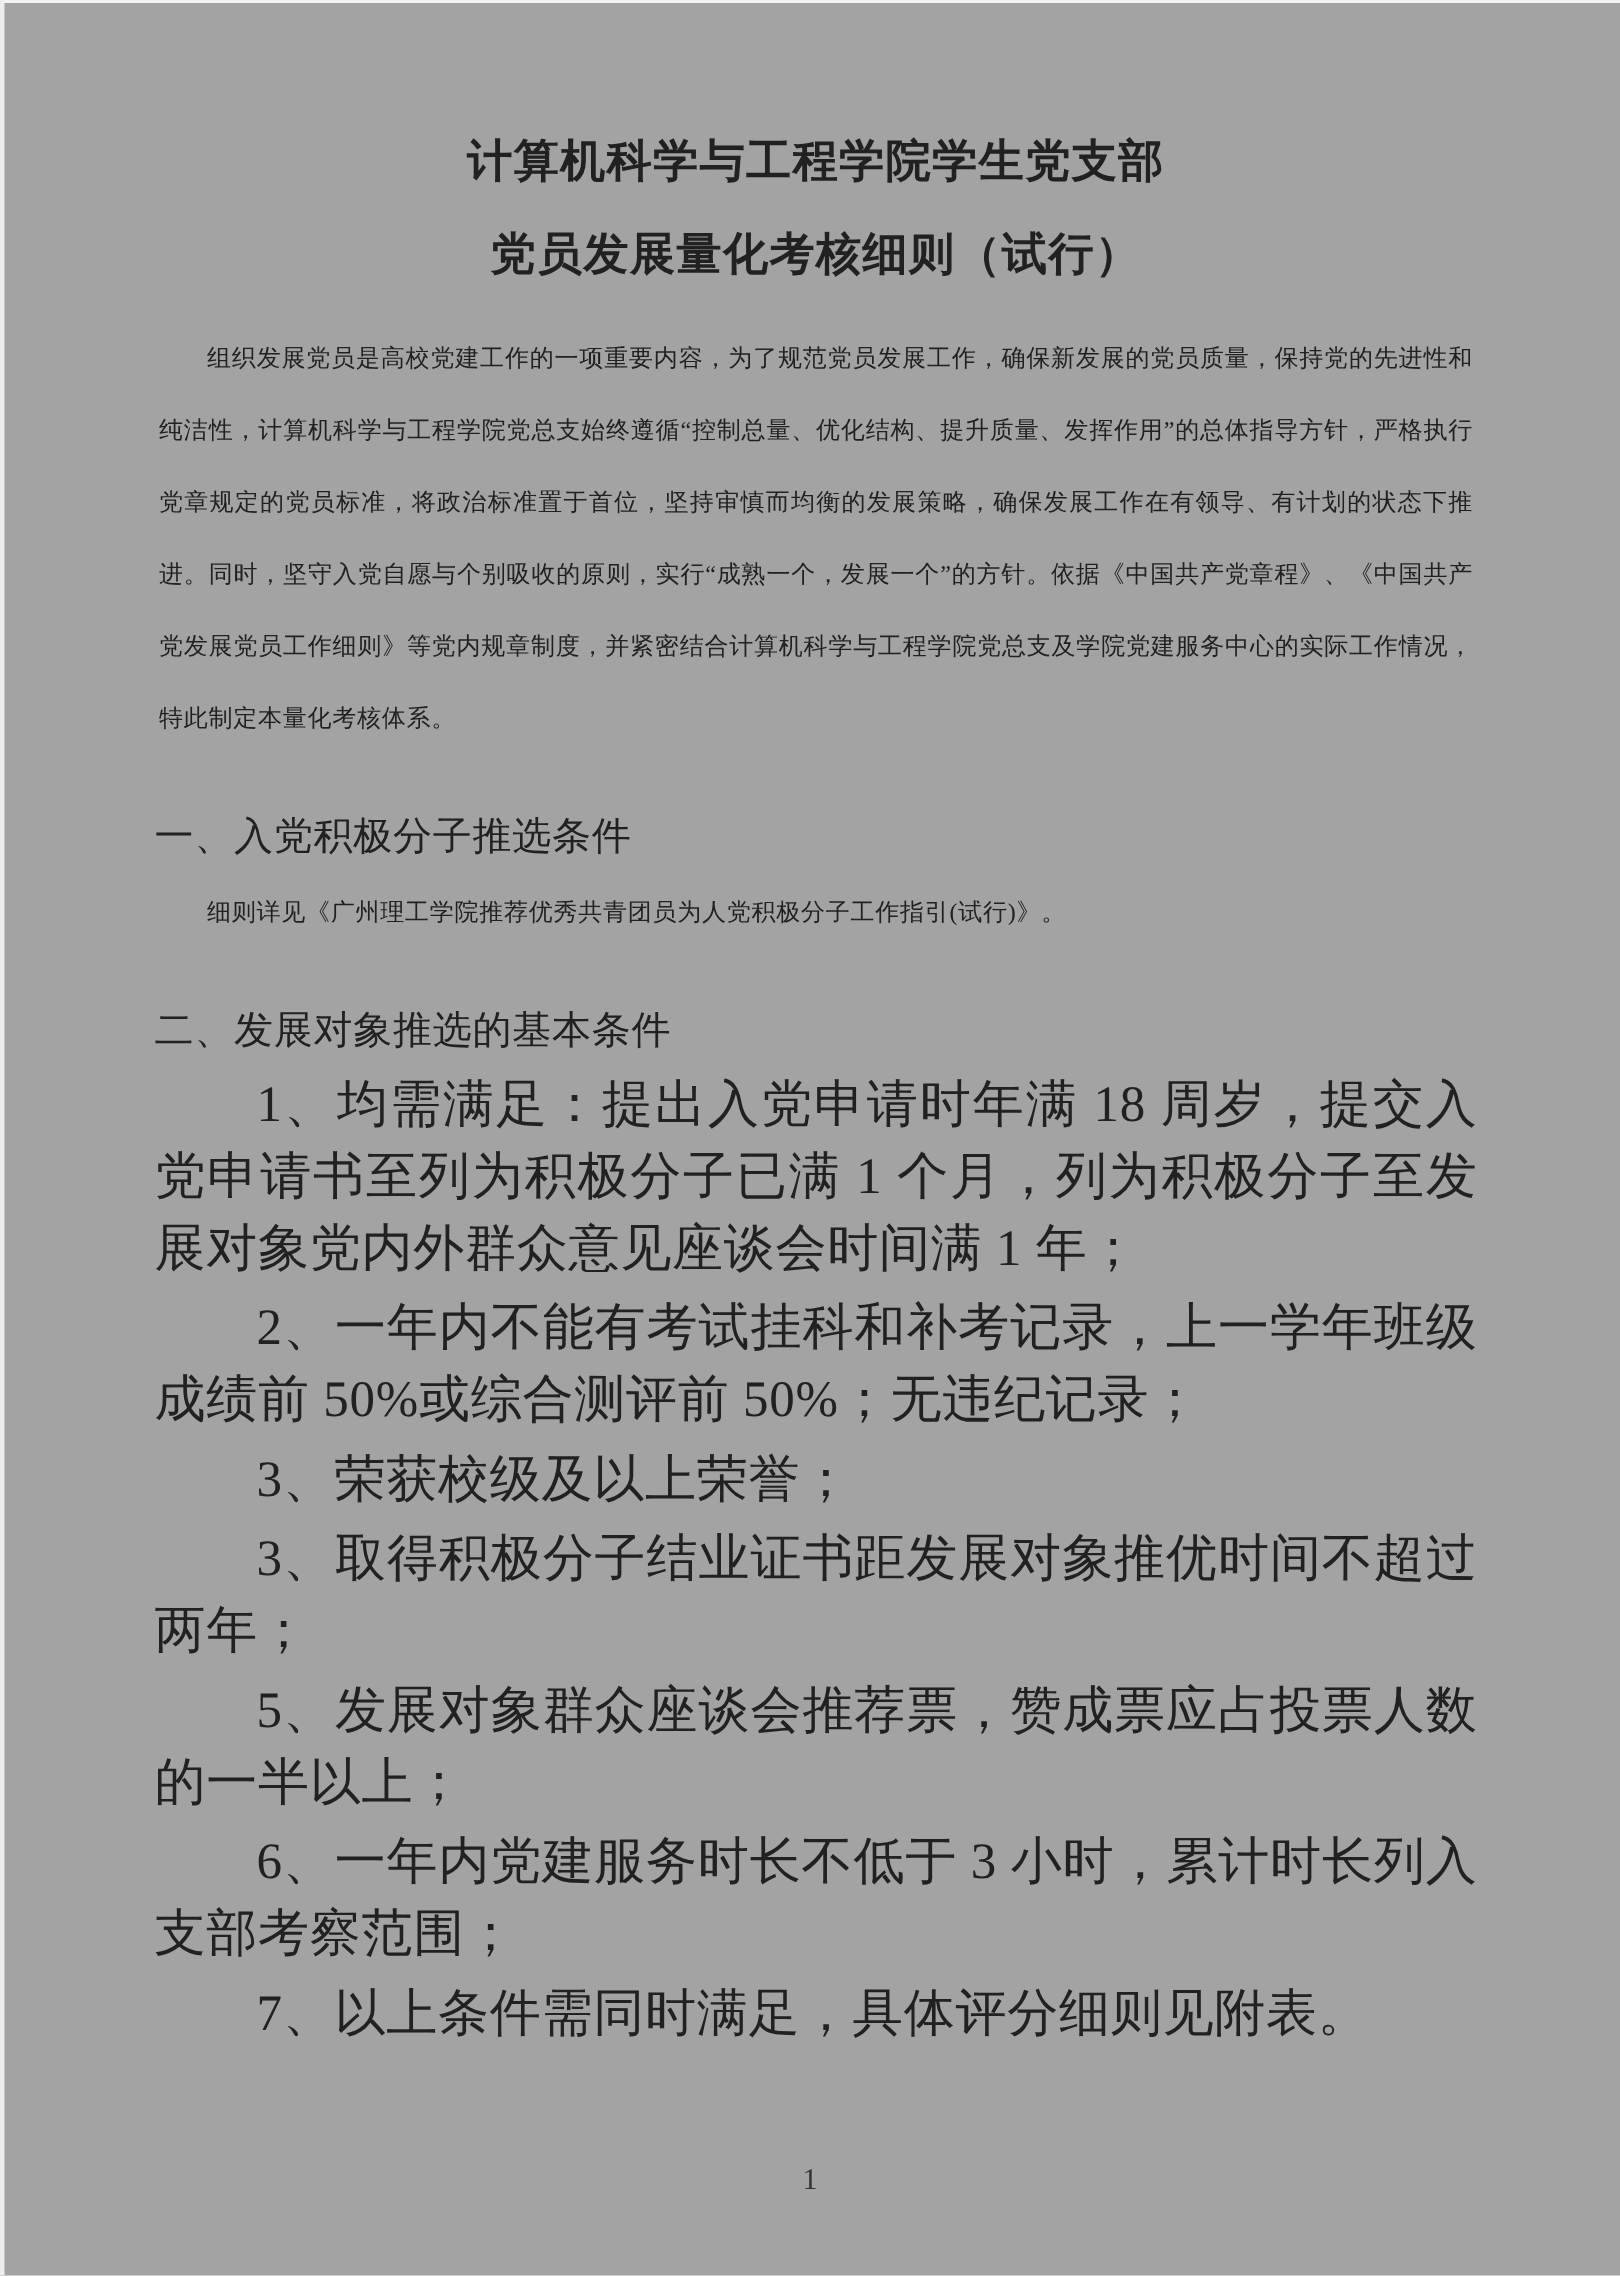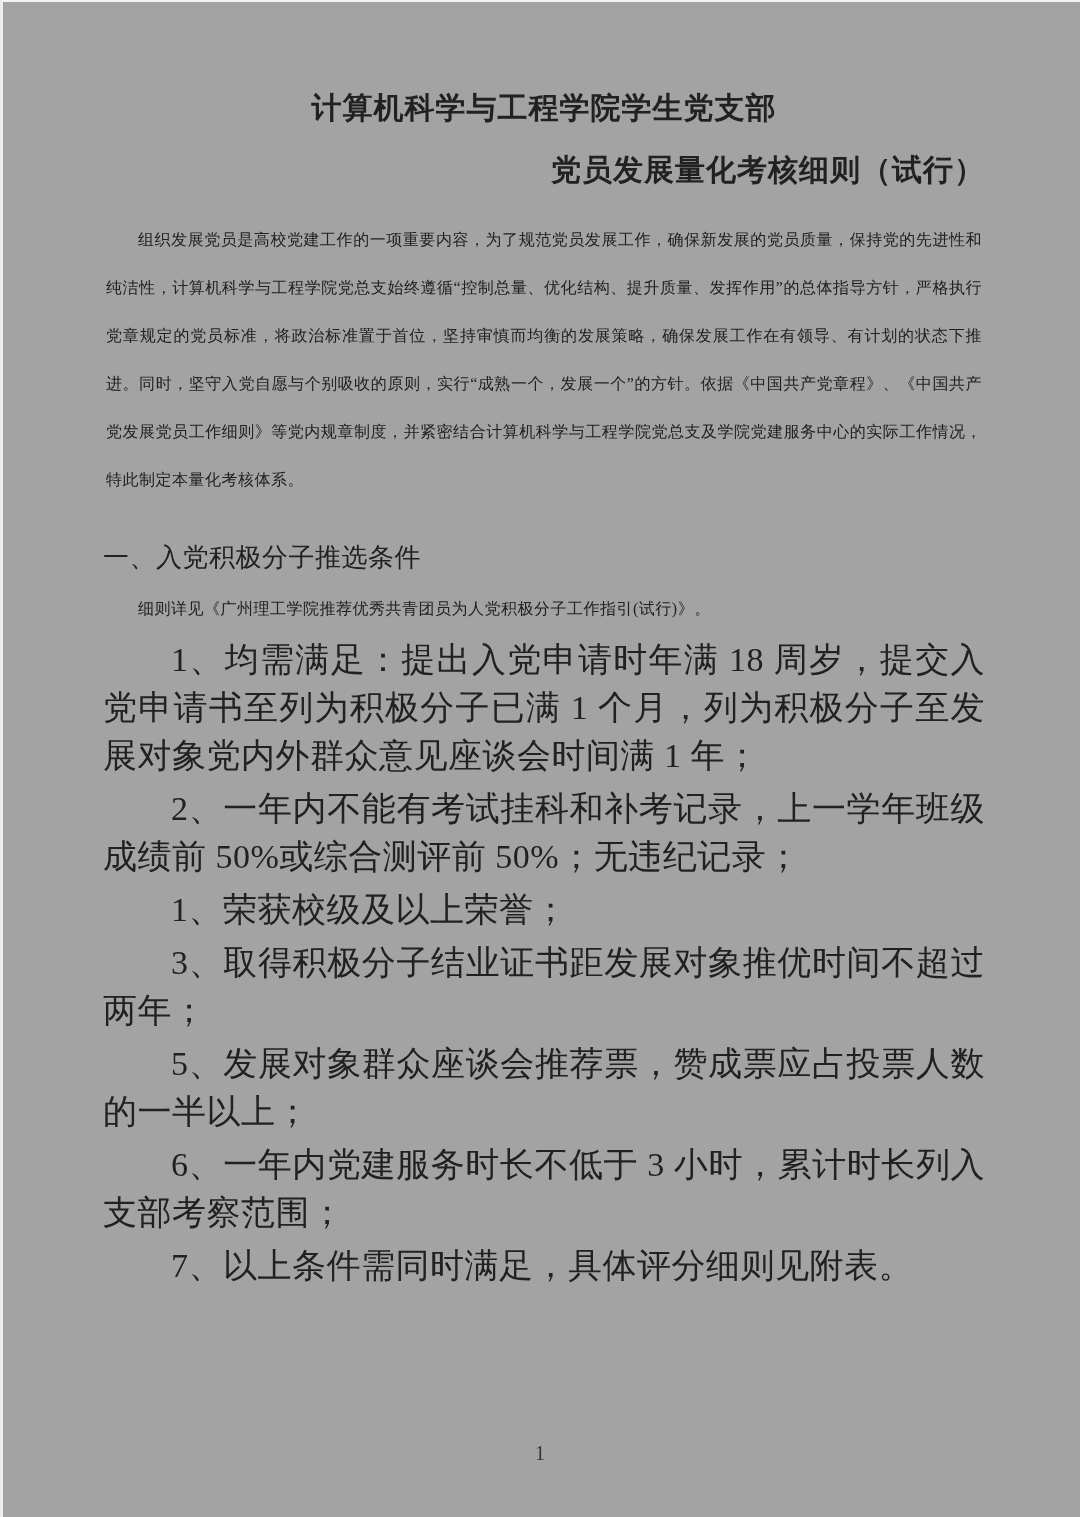--- a/index.html
+++ b/index.html
@@ -25,21 +25,20 @@
   .doc-title {
     font-size: 30px;
     font-weight: 700;
     text-align: center;
     line-height: 40px;
     margin: 0 0 22px 0;
     letter-spacing: 1px;
   }
   .doc-title.second {
     margin-bottom: 26px;
-    text-align: right;
   }
   .body-para {
     font-size: 16px;
     line-height: 48px;
     text-align: justify;
     text-indent: 2em;
     margin: 3px;
     letter-spacing: 0.5px;
   }
   .section-heading {
@@ -74,23 +73,24 @@
   <div class="doc">
 
     <div class="doc-title">计算机科学与工程学院学生党支部</div>
     <div class="doc-title second">党员发展量化考核细则（试行）</div>
 
     <p class="body-para">组织发展党员是高校党建工作的一项重要内容，为了规范党员发展工作，确保新发展的党员质量，保持党的先进性和纯洁性，计算机科学与工程学院党总支始终遵循“控制总量、优化结构、提升质量、发挥作用”的总体指导方针，严格执行党章规定的党员标准，将政治标准置于首位，坚持审慎而均衡的发展策略，确保发展工作在有领导、有计划的状态下推进。同时，坚守入党自愿与个别吸收的原则，实行“成熟一个，发展一个”的方针。依据《中国共产党章程》、《中国共产党发展党员工作细则》等党内规章制度，并紧密结合计算机科学与工程学院党总支及学院党建服务中心的实际工作情况，特此制定本量化考核体系。</p>
 
     <div class="section-heading">一、入党积极分子推选条件</div>
     <p class="body-para">细则详见《广州理工学院推荐优秀共青团员为人党积极分子工作指引(试行)》。</p>
 
+    <div class="section-heading">二、发展对象推选的基本条件</div>
     <p class="item-para">1、均需满足：提出入党申请时年满 18 周岁，提交入党申请书至列为积极分子已满 1 个月，列为积极分子至发展对象党内外群众意见座谈会时间满 1 年；</p>
     <p class="item-para">2、一年内不能有考试挂科和补考记录，上一学年班级成绩前 50%或综合测评前 50%；无违纪记录；</p>
-    <p class="item-para">1、荣获校级及以上荣誉；</p>
+    <p class="item-para">3、荣获校级及以上荣誉；</p>
     <p class="item-para">3、取得积极分子结业证书距发展对象推优时间不超过两年；</p>
     <p class="item-para">5、发展对象群众座谈会推荐票，赞成票应占投票人数的一半以上；</p>
     <p class="item-para">6、一年内党建服务时长不低于 3 小时，累计时长列入支部考察范围；</p>
     <p class="item-para">7、以上条件需同时满足，具体评分细则见附表。</p>
 
   </div>
 
   <div class="page-footer">1</div>
 </div>
 

